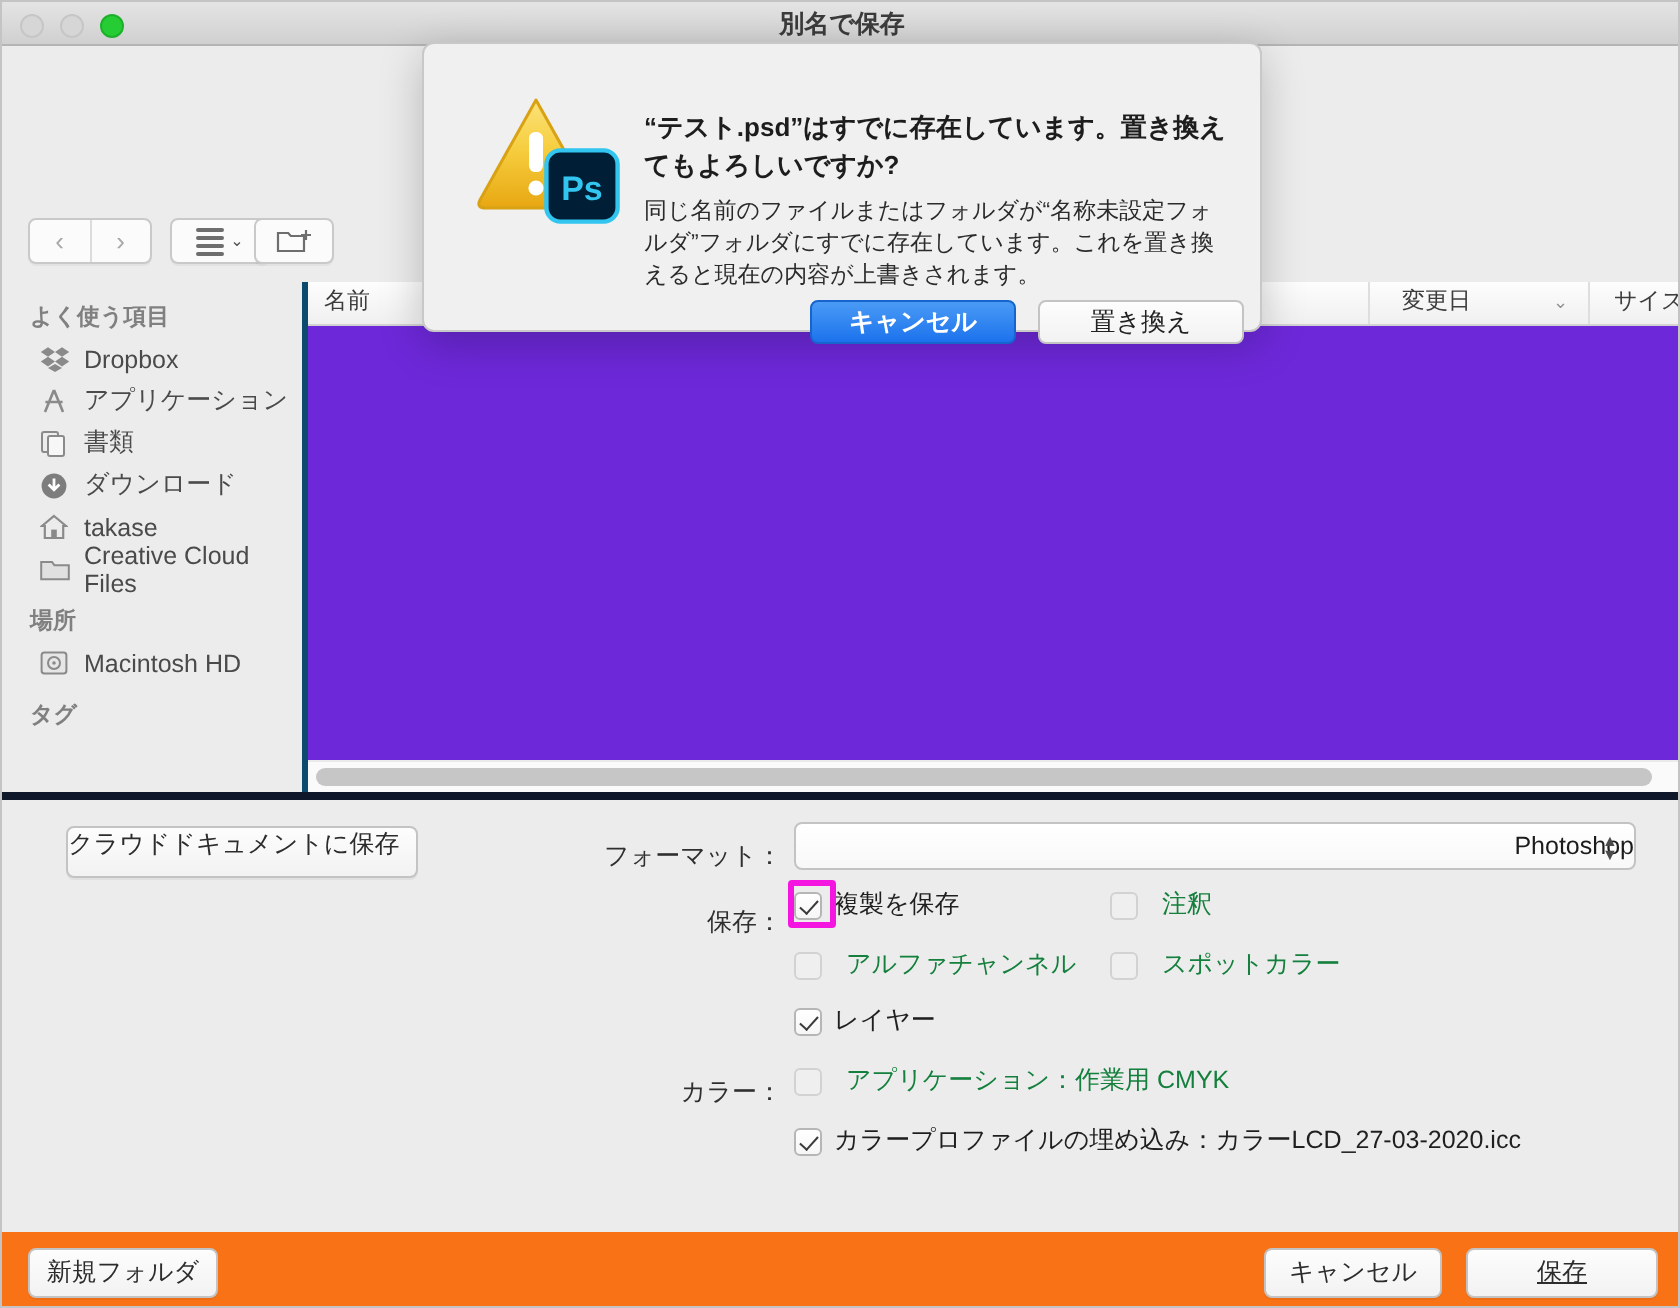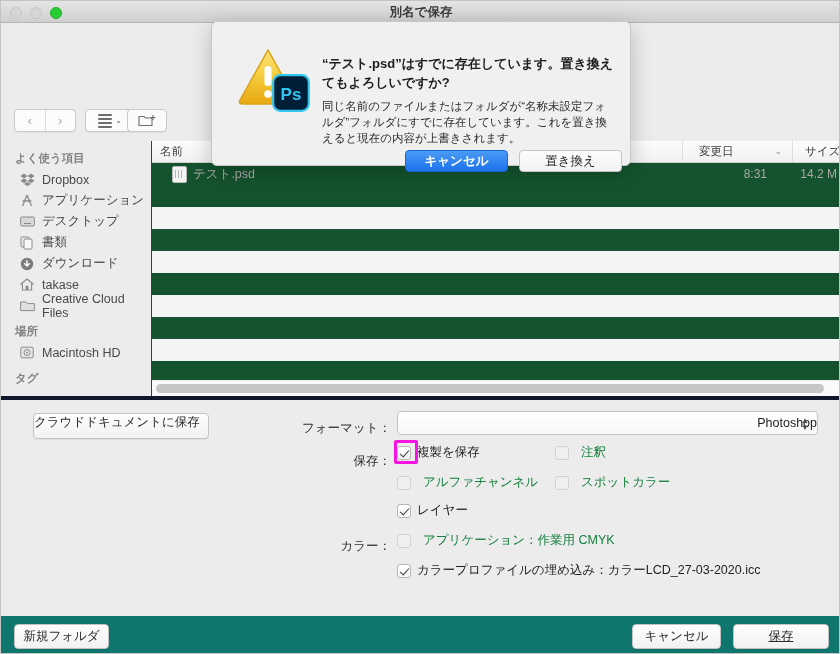--- a/index.html
+++ b/index.html
@@ -141,22 +141,22 @@
     flex: 0 0 16px;
     display: flex; align-items: center; justify-content: center;
     color: #8a8a8a;
   }
 
   
   .filelist {
     position: absolute;
     left: 150px; top: 140px;
     width: 690px; height: 255px;
-    background: #14532d;
-    border-left: 1px solid #0c4a6e;
+    background: #6d28d9;
+    border-left: 3px solid #0c4a6e;
     box-sizing: border-box;
     overflow: hidden;
   }
   .col-head {
     position: relative;
     height: 22px;
     background: linear-gradient(to bottom,#fdfdfd,#f0f0f0);
     border-bottom: 1px solid #d2d2d2;
     box-sizing: border-box;
   }
@@ -320,21 +320,21 @@
     border-radius: 2px;
     box-sizing: border-box;
     pointer-events: none;
   }
 
   
   .bottombar {
     position: absolute;
     left: 0; top: 615px;
     width: 840px; height: 39px;
-    background: #0f766e;
+    background: #f97316;
     box-sizing: border-box;
   }
   .newfolder-btn { position: absolute; left: 13px; top: 8px;
                    width: 93px; height: 23px; }
   .cancel-btn    { position: absolute; left: 631px; top: 8px;
                    width: 87px; height: 23px; }
   .save-btn      { position: absolute; left: 732px; top: 8px;
                    width: 94px; height: 23px; text-decoration: underline; }
 
   
@@ -452,29 +452,20 @@
 
     <div class="sb-item">
       <span class="sb-ico">
         <svg width="14" height="14" viewBox="0 0 14 14">
           <path d="M7 1 L11.5 12 M7 1 L2.5 12 M2.7 7 L11.3 7" stroke="#8a8a8a" stroke-width="1.3" fill="none"></path>
         </svg>
       </span>
       <span>アプリケーション</span>
     </div>
 
-    <div class="sb-item">
-      <span class="sb-ico">
-        <svg width="15" height="12" viewBox="0 0 15 12">
-          <rect x="0.6" y="1" width="13.8" height="9" rx="1.2" fill="#d8d8d8" stroke="#8a8a8a" stroke-width="1"></rect>
-          <path d="M4 7.5 h7" stroke="#8a8a8a" stroke-width="1"></path>
-        </svg>
-      </span>
-      <span>デスクトップ</span>
-    </div>
 
     <div class="sb-item">
       <span class="sb-ico">
         <svg width="14" height="14" viewBox="0 0 14 14">
           <rect x="1" y="1" width="8" height="10" rx="1" fill="#ededed" stroke="#8a8a8a" stroke-width="1"></rect>
           <rect x="4" y="3" width="8" height="10" rx="1" fill="#f7f7f7" stroke="#8a8a8a" stroke-width="1"></rect>
         </svg>
       </span>
       <span>書類</span>
     </div>
@@ -528,39 +519,20 @@
 
     <div class="col-head">
       <div class="col col-name">名前</div>
       <div class="col col-date">
         <span>変更日</span>
         <span class="sort-chev">⌄</span>
       </div>
       <div class="col col-size">サイズ</div>
     </div>
 
-    <div class="rows">
-      <div class="row">
-        <span class="fname">
-          <span class="psd-ico"></span>
-          <span>テスト.psd</span>
-        </span>
-        <span class="fdate">8:31</span>
-        <span class="fsize">14.2 M</span>
-      </div>
-      <div class="row"></div>
-      <div class="row alt"></div>
-      <div class="row"></div>
-      <div class="row alt"></div>
-      <div class="row"></div>
-      <div class="row alt"></div>
-      <div class="row"></div>
-      <div class="row alt"></div>
-      <div class="row"></div>
-    </div>
 
     <div class="hscroll-track">
       <div class="hscroll-thumb"></div>
     </div>
   </div>
 
   <div class="options">
     <div class="btn cloud-btn">クラウドドキュメントに保存</div>
   </div>
 

